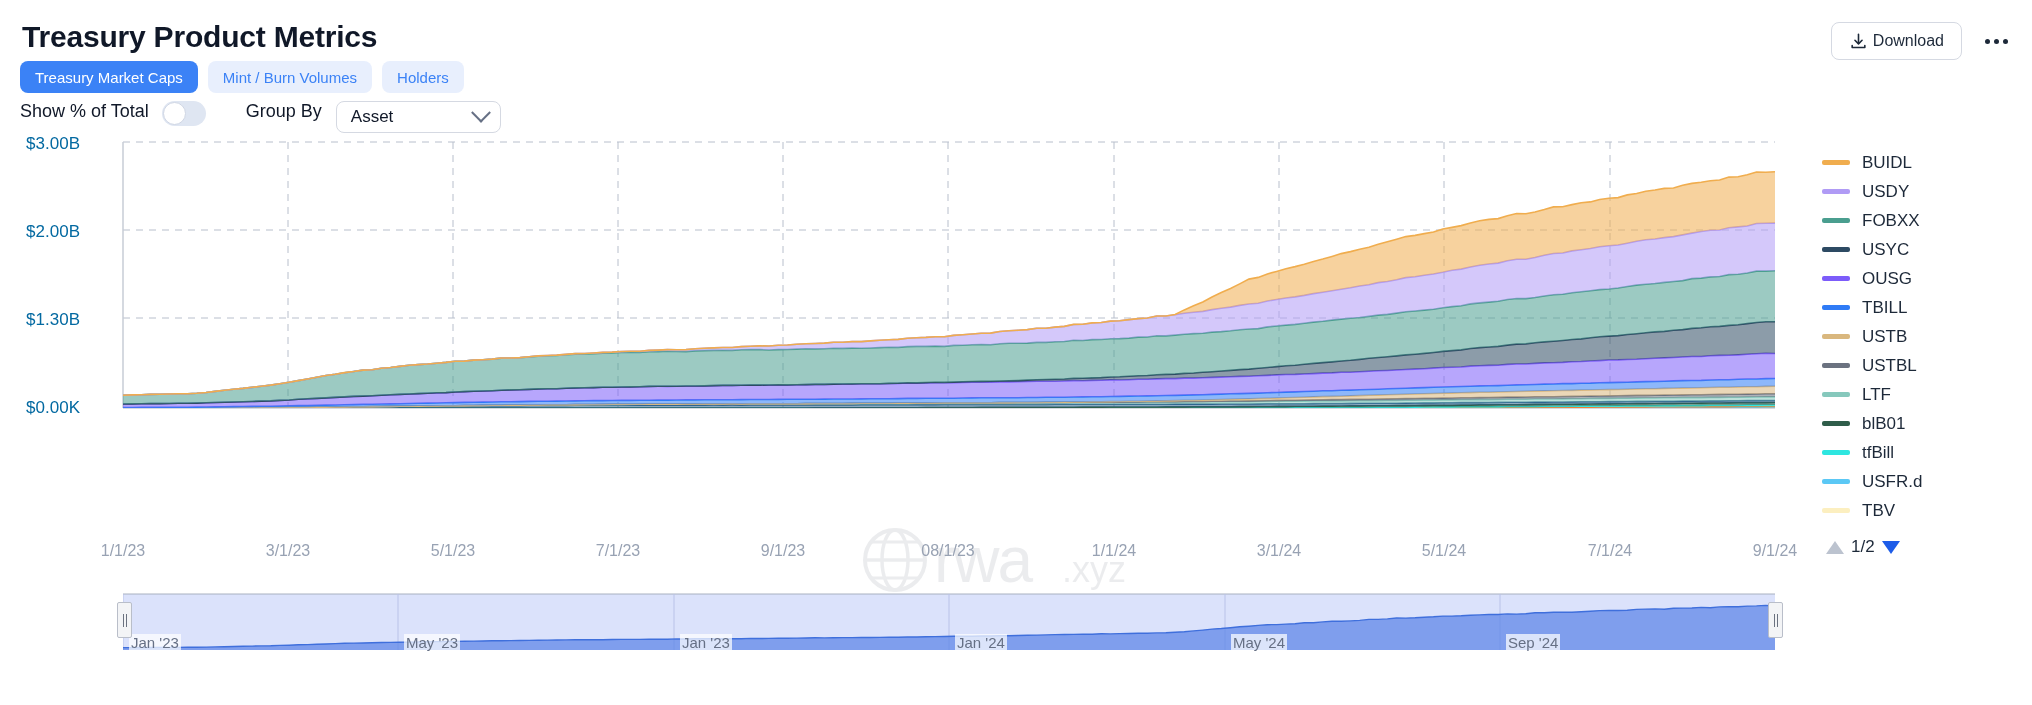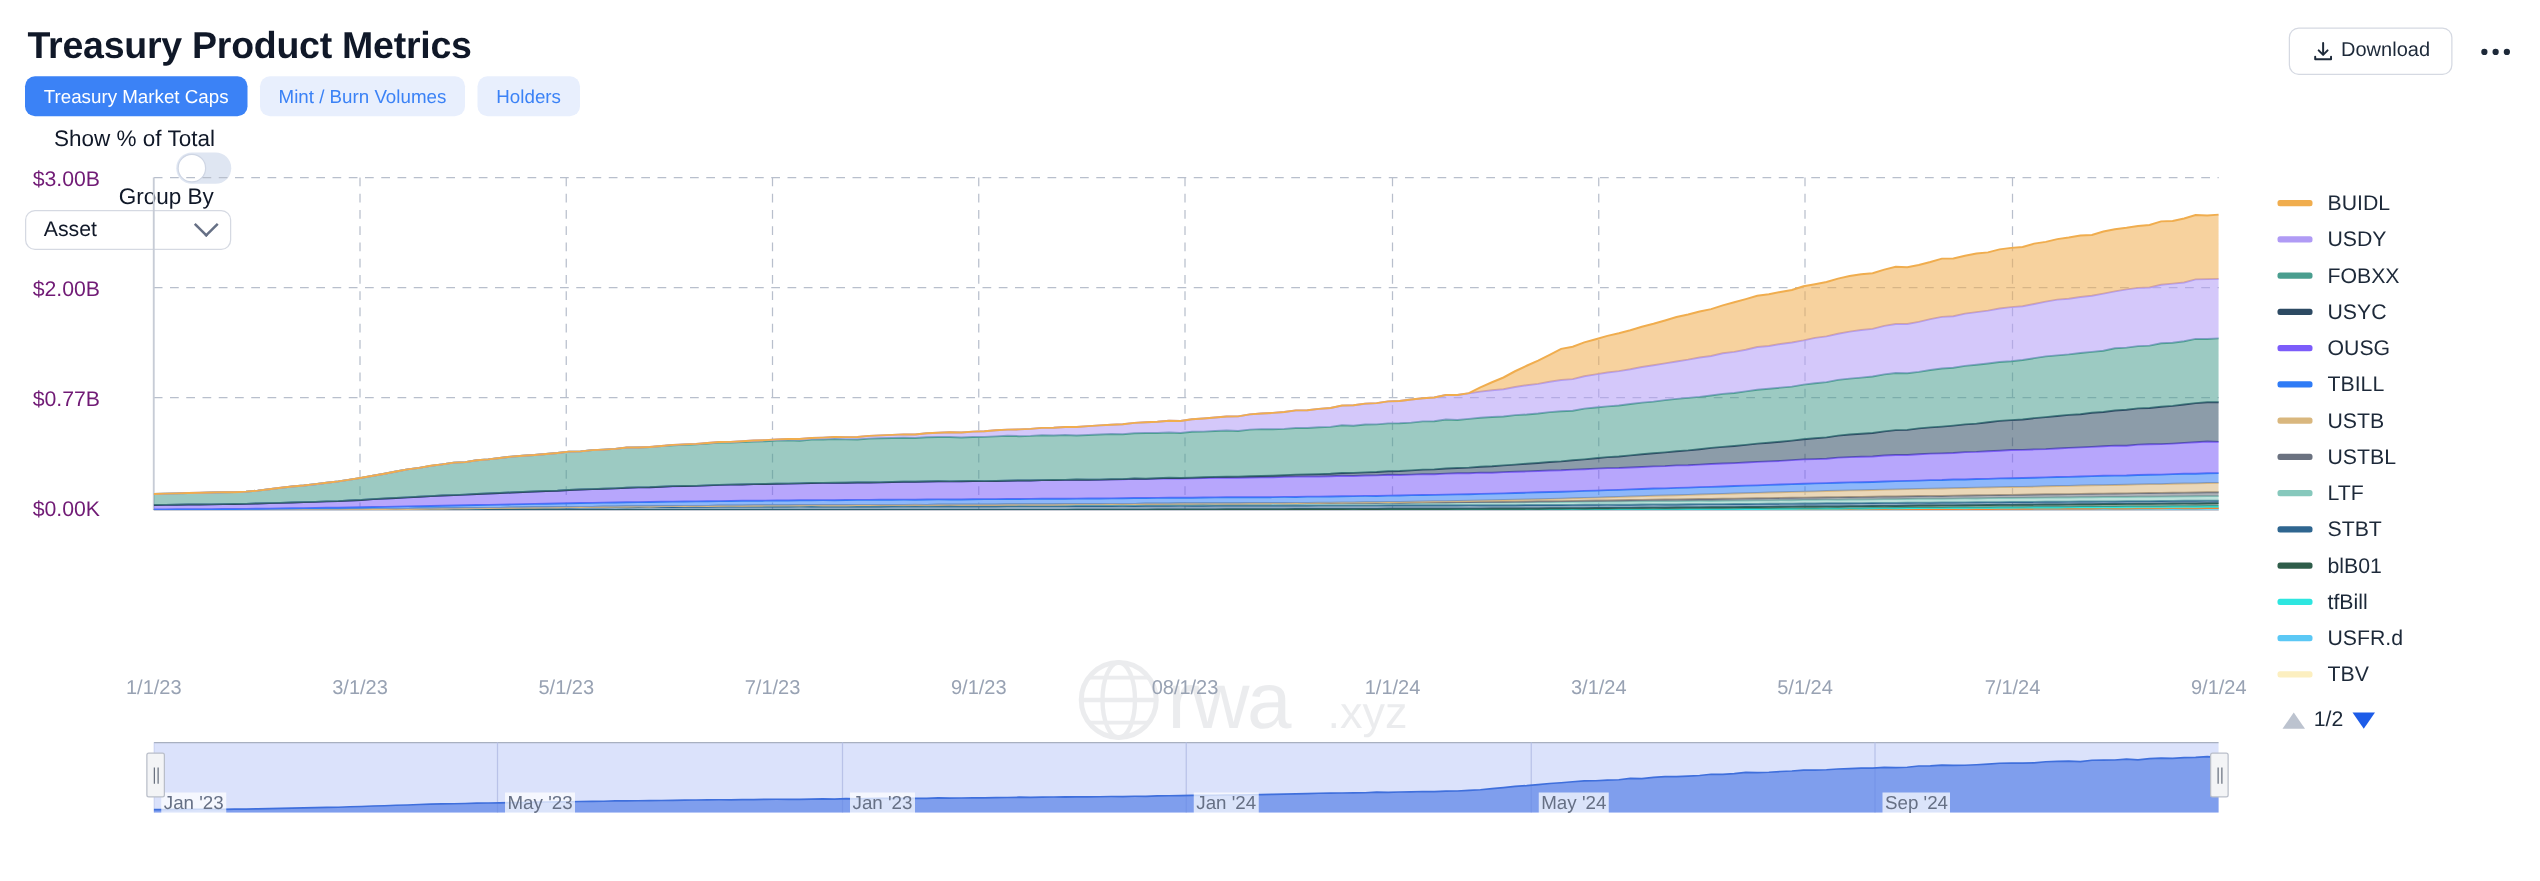--- a/index.html
+++ b/index.html
@@ -41,21 +41,21 @@
   .tab {
     height: 32px; padding: 0 15px; border-radius: 8px;
     display: flex; align-items: center; justify-content: center;
     font-size: 15px; cursor: pointer; white-space: nowrap;
     box-sizing: border-box;
   }
   .tab.active { background: #3b82f6; color: #ffffff; }
   .tab.inactive { background: #e8effd; color: #3b82f6; }
 
   
-  .controls { position: absolute; left: 20px; top: 101px; display: flex; align-items: flex-end; flex-direction: column; }
+  .controls { position: absolute; left: 20px; top: 101px; display: flex; align-items: flex-start; }
   .ctl-label { font-size: 18px; color: #101828; margin-right: 13px; white-space: nowrap; }
   .toggle {
     width: 44px; height: 25px; border-radius: 13px; background: #dfe6f2;
     position: relative; cursor: pointer; flex: none;
   }
   .toggle .knob {
     position: absolute; left: 1px; top: 1px; width: 23px; height: 23px;
     border-radius: 50%; background: #ffffff; border: 1px solid #cfd6e4;
     box-sizing: border-box;
   }
@@ -66,21 +66,21 @@
     padding: 0 12px 0 14px; box-sizing: border-box; cursor: pointer;
     font-size: 17px; color: #101828;
   }
   .chev { width: 12px; height: 12px; border-right: 2px solid #667085; border-bottom: 2px solid #667085;
           transform: rotate(45deg) translate(-3px,-3px); flex: none; }
 
   
   .chart-wrap { position: absolute; left: 0; top: 130px; width: 2032px; height: 430px; }
   .plot-svg { position: absolute; left: 0; top: 0; }
   .ylabel {
-    position: absolute; font-size: 17px; color: #701a75; text-align: right;
+    position: absolute; font-size: 17px; color: #0369a1; text-align: right;
     width: 80px; left: 0px;
   }
   .xlabel {
     position: absolute; font-size: 16px; color: #98a2b3; text-align: center;
     top: 412px; transform: translateX(-50%);
   }
   .watermark {
     position: absolute; left: 862px; top: 390px; width: 300px; height: 80px;
     opacity: 0.13; pointer-events: none;
   }
@@ -158,21 +158,21 @@
     <div class="select">
       <span>Asset</span>
       <span class="chev"></span>
     </div>
   </div>
 
   <div class="chart-wrap">
 
     <div class="ylabel" style="top:4px">$3.00B</div>
     <div class="ylabel" style="top:92px">$2.00B</div>
-    <div class="ylabel" style="top:180px">$0.77B</div>
+    <div class="ylabel" style="top:180px">$1.30B</div>
     <div class="ylabel" style="top:268px">$0.00K</div>
 
     <svg class="plot-svg" width="2032" height="430">
       <defs>
         <clipPath id="plotclip">
             <rect x="123" y="12" width="1652" height="266"></rect>
           </clipPath>
       </defs>
 
       <g stroke="#b8bfcc" stroke-width="1" stroke-dasharray="7 6">
@@ -286,24 +286,20 @@
       </div>
       <div class="legend-item">
         <span class="legend-swatch" style="background: rgb(107, 114, 128);"></span>
         <span class="legend-text">USTBL</span>
       </div>
       <div class="legend-item">
         <span class="legend-swatch" style="background: rgb(134, 200, 188);"></span>
         <span class="legend-text">LTF</span>
       </div>
       <div class="legend-item">
-        <span class="legend-swatch" style="background: rgb(47, 102, 144);"></span>
-        <span class="legend-text">STBT</span>
-      </div>
-      <div class="legend-item">
         <span class="legend-swatch" style="background: rgb(47, 93, 74);"></span>
         <span class="legend-text">blB01</span>
       </div>
       <div class="legend-item">
         <span class="legend-swatch" style="background: rgb(46, 230, 224);"></span>
         <span class="legend-text">tfBill</span>
       </div>
       <div class="legend-item">
         <span class="legend-swatch" style="background: rgb(91, 200, 245);"></span>
         <span class="legend-text">USFR.d</span>

